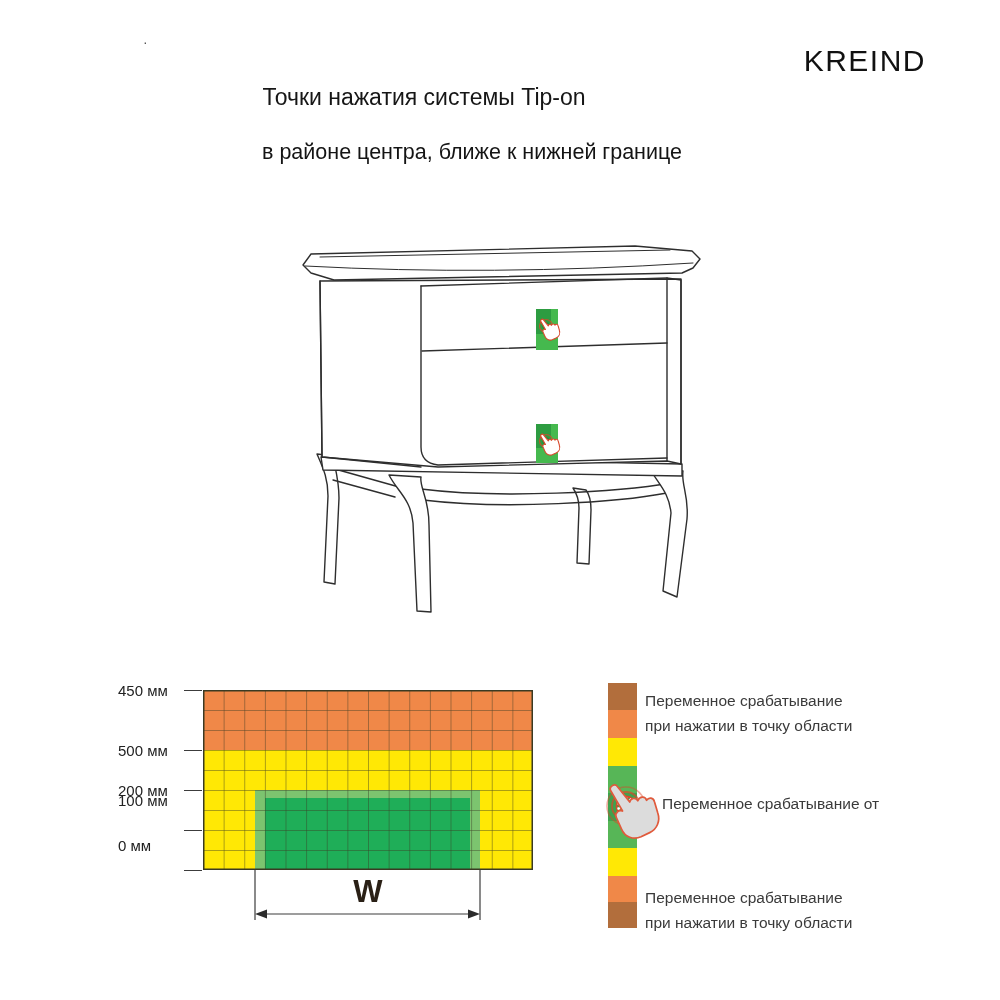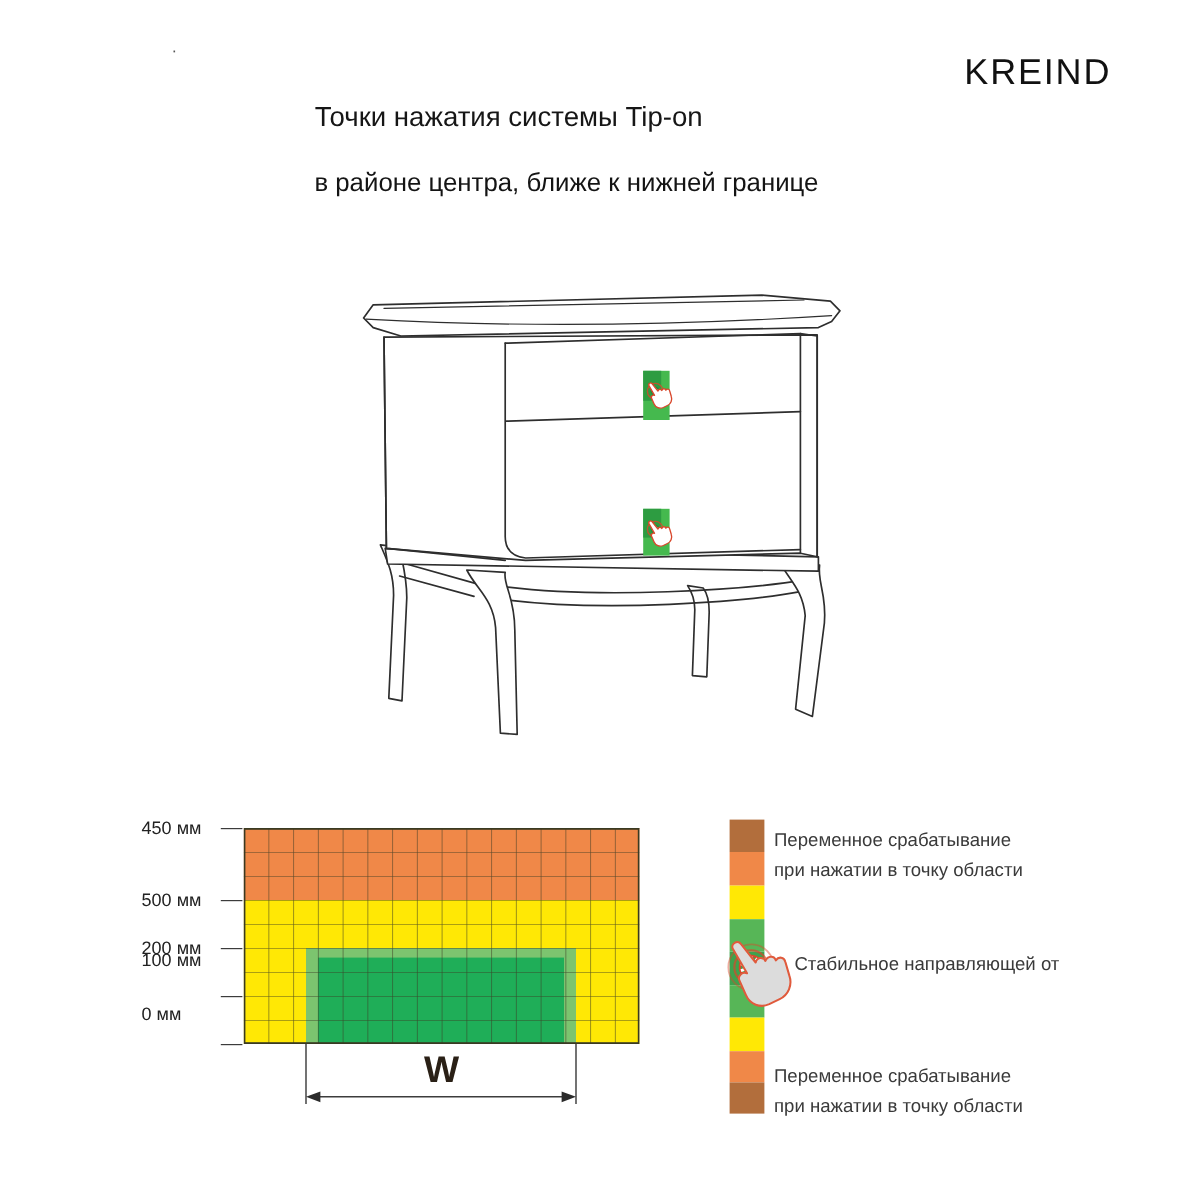--- a/index.html
+++ b/index.html
@@ -182,20 +182,20 @@
     </g>
     <circle cx="34" cy="36" r="5" fill="#ffffff"></circle>
     <use href="#hand" class="hand-l" transform="translate(37,40) rotate(-35) scale(1.9)"></use>
   </svg>
 
   <div class="abs legend-item li-1">
     <div>Переменное срабатывание</div>
     <div>при нажатии в точку области</div>
   </div>
   <div class="abs legend-item li-2">
-    <div>Стабильное направляющей от</div>
+    <div>Переменное срабатывание от</div>
   </div>
   <div class="abs legend-item li-3">
     <div>Переменное срабатывание</div>
     <div>при нажатии в точку области</div>
   </div>
 
 </div>
 
 </body></html>

